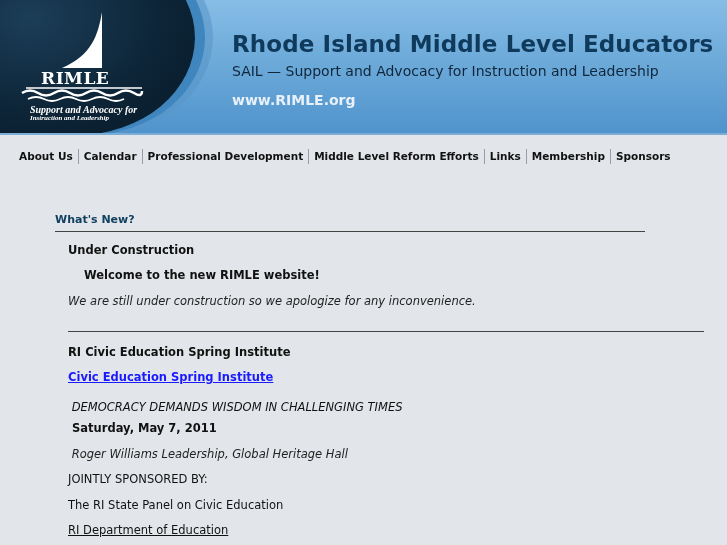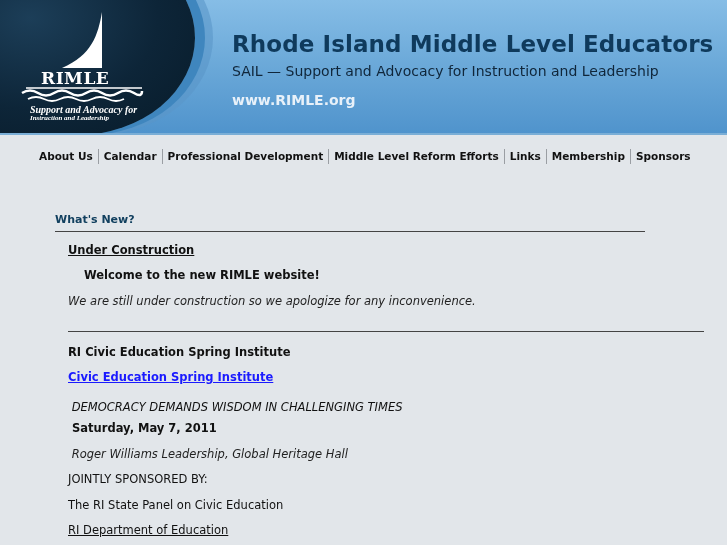--- a/index.html
+++ b/index.html
@@ -34,21 +34,21 @@
     .site-tagline {
       position: absolute; left: 232px; top: 63px;
       font-size: 14px; color: #10263a; white-space: nowrap;
     }
     .site-url {
       position: absolute; left: 232px; top: 92px;
       font-size: 14px; font-weight: bold; color: #e8f1f9; white-space: nowrap;
     }
     .nav {
       position: absolute; left: 19px; top: 148px; height: 16px;
-      display: flex; align-items: center; white-space: nowrap; margin-left: 20px;
+      display: flex; align-items: center; white-space: nowrap;
     }
     .nav a {
       font-size: 10.5px; font-weight: bold; color: #111; text-decoration: none;
     }
     .nav .sep {
       display: inline-block; width: 1px; height: 15px; background: #9a9ea3;
       margin: 0 5px;
     }
     .section-title {
       position: absolute; left: 55px; top: 213px;
@@ -101,21 +101,21 @@
   <a href="#">Links</a>
   <span class="sep"></span>
   <a href="#">Membership</a>
   <span class="sep"></span>
   <a href="#">Sponsors</a>
 </nav>
 
 <div class="section-title">What's New?</div>
 <div class="rule1"></div>
 
-<div class="line bold" style="top:243px;text-decoration:underline;">Under Construction</div>
+<div class="line bold" style="top:243px;">Under Construction</div>
 <div class="line bold" style="top:268px;margin-left:16px;">Welcome to the new RIMLE website!</div>
 <div class="line italic" style="top:294px;text-align:center;">We are still under construction so we apologize for any inconvenience.</div>
 
 <div class="rule2"></div>
 
 <div class="line bold" style="top:345px;">RI Civic Education Spring Institute</div>
 <a href="#" class="line link" style="top:370px;">Civic Education Spring Institute</a>
 <div class="line plain" style="top:400px;white-space:pre;font-style:italic;"> DEMOCRACY DEMANDS WISDOM IN CHALLENGING TIMES</div>
 <div class="line bold" style="top:421px;white-space:pre;"> Saturday, May 7, 2011</div>
 <div class="line italic" style="top:447px;white-space:pre;"> Roger Williams Leadership, Global Heritage Hall</div>

